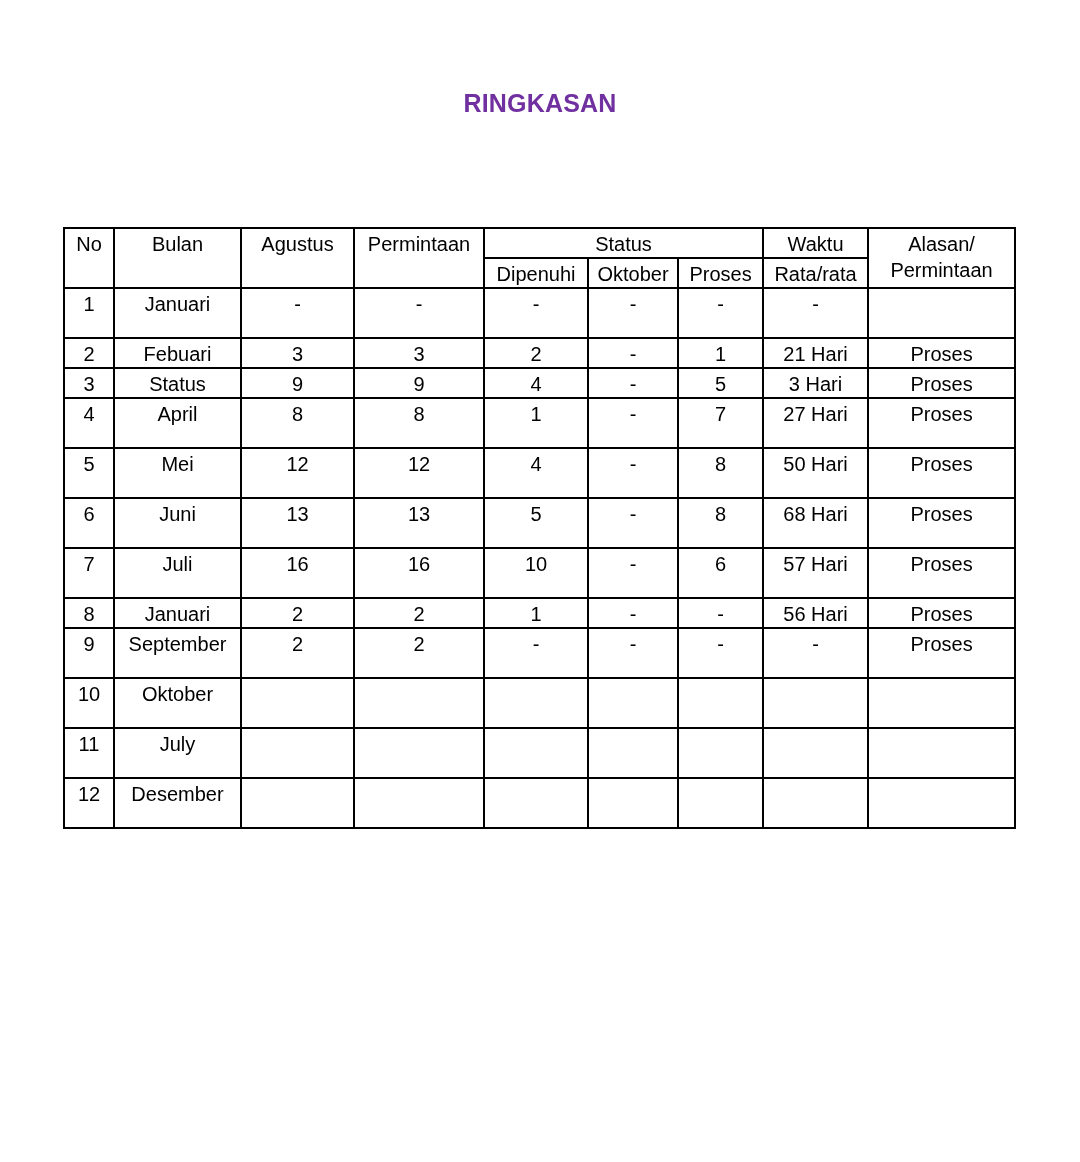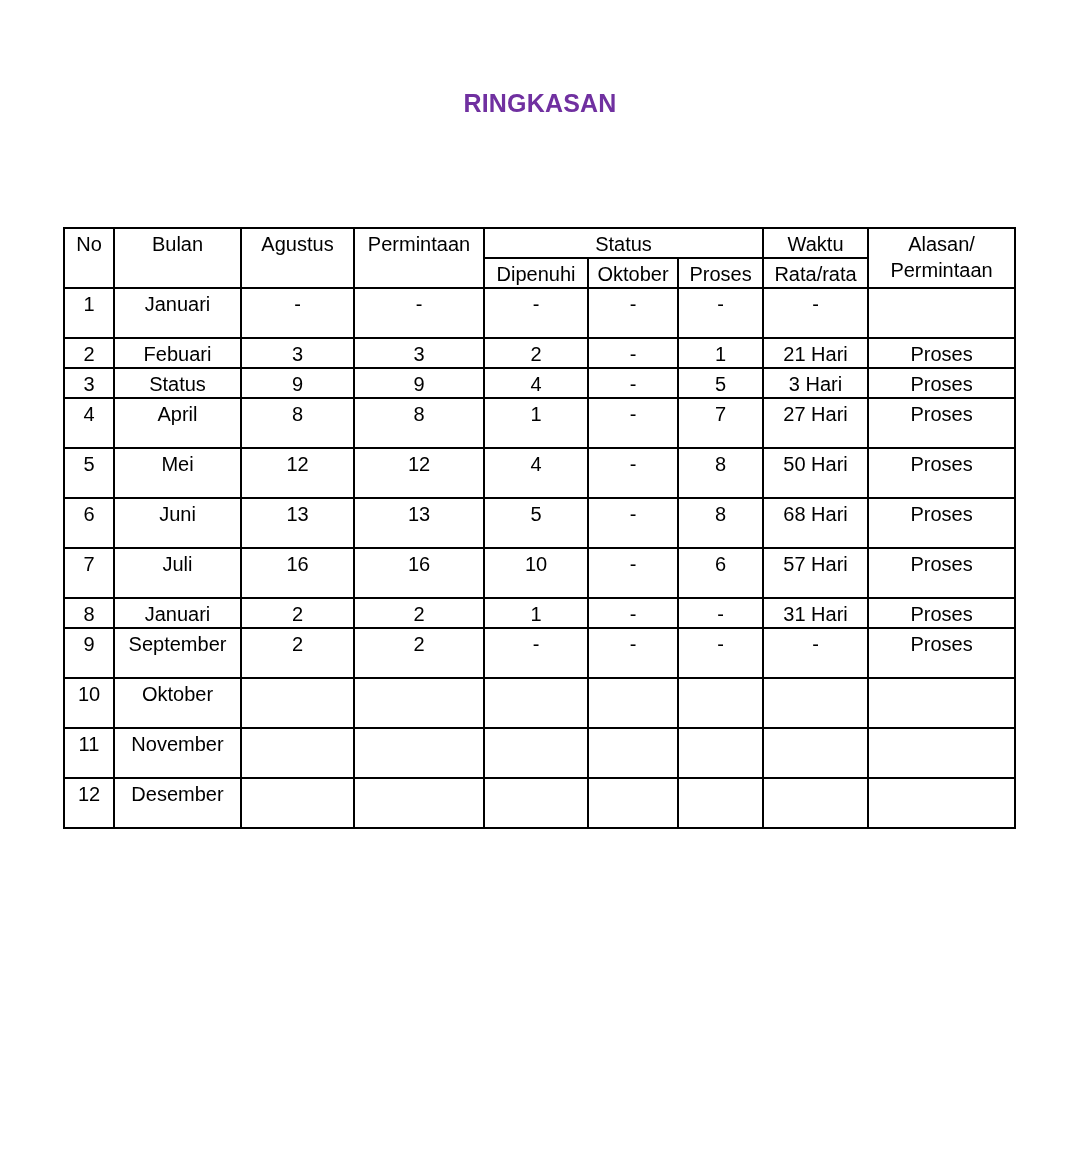--- a/index.html
+++ b/index.html
@@ -174,21 +174,21 @@
           <td>Proses</td>
         </tr>
         <tr class="short">
           <td>8</td>
           <td>Januari</td>
           <td>2</td>
           <td>2</td>
           <td>1</td>
           <td>-</td>
           <td>-</td>
-          <td>31 Hari</td>
+          <td>56 Hari</td>
           <td>Proses</td>
         </tr>
         <tr class="tall">
           <td>9</td>
           <td>September</td>
           <td>2</td>
           <td>2</td>
           <td>-</td>
           <td>-</td>
           <td>-</td>
@@ -201,21 +201,21 @@
           <td></td>
           <td></td>
           <td></td>
           <td></td>
           <td></td>
           <td></td>
           <td></td>
         </tr>
         <tr class="tall">
           <td>11</td>
-          <td>November</td>
+          <td>July</td>
           <td></td>
           <td></td>
           <td></td>
           <td></td>
           <td></td>
           <td></td>
           <td></td>
         </tr>
         <tr class="tall">
           <td>12</td>

